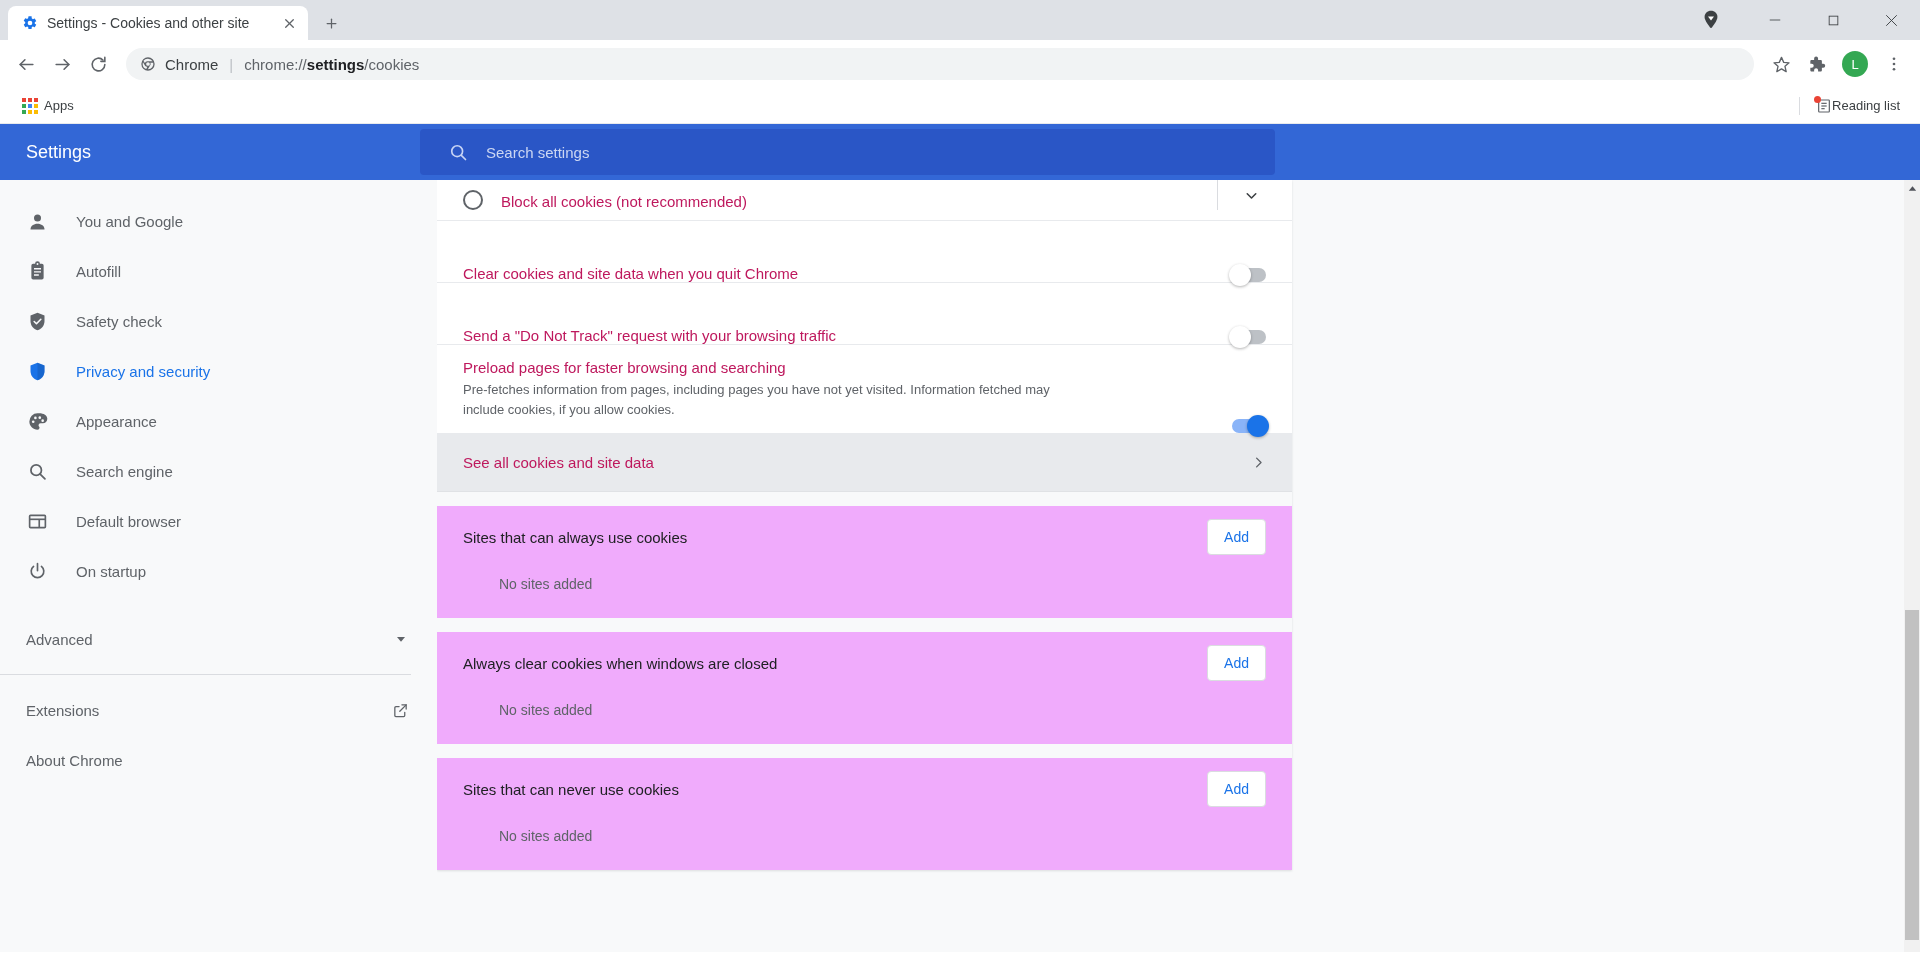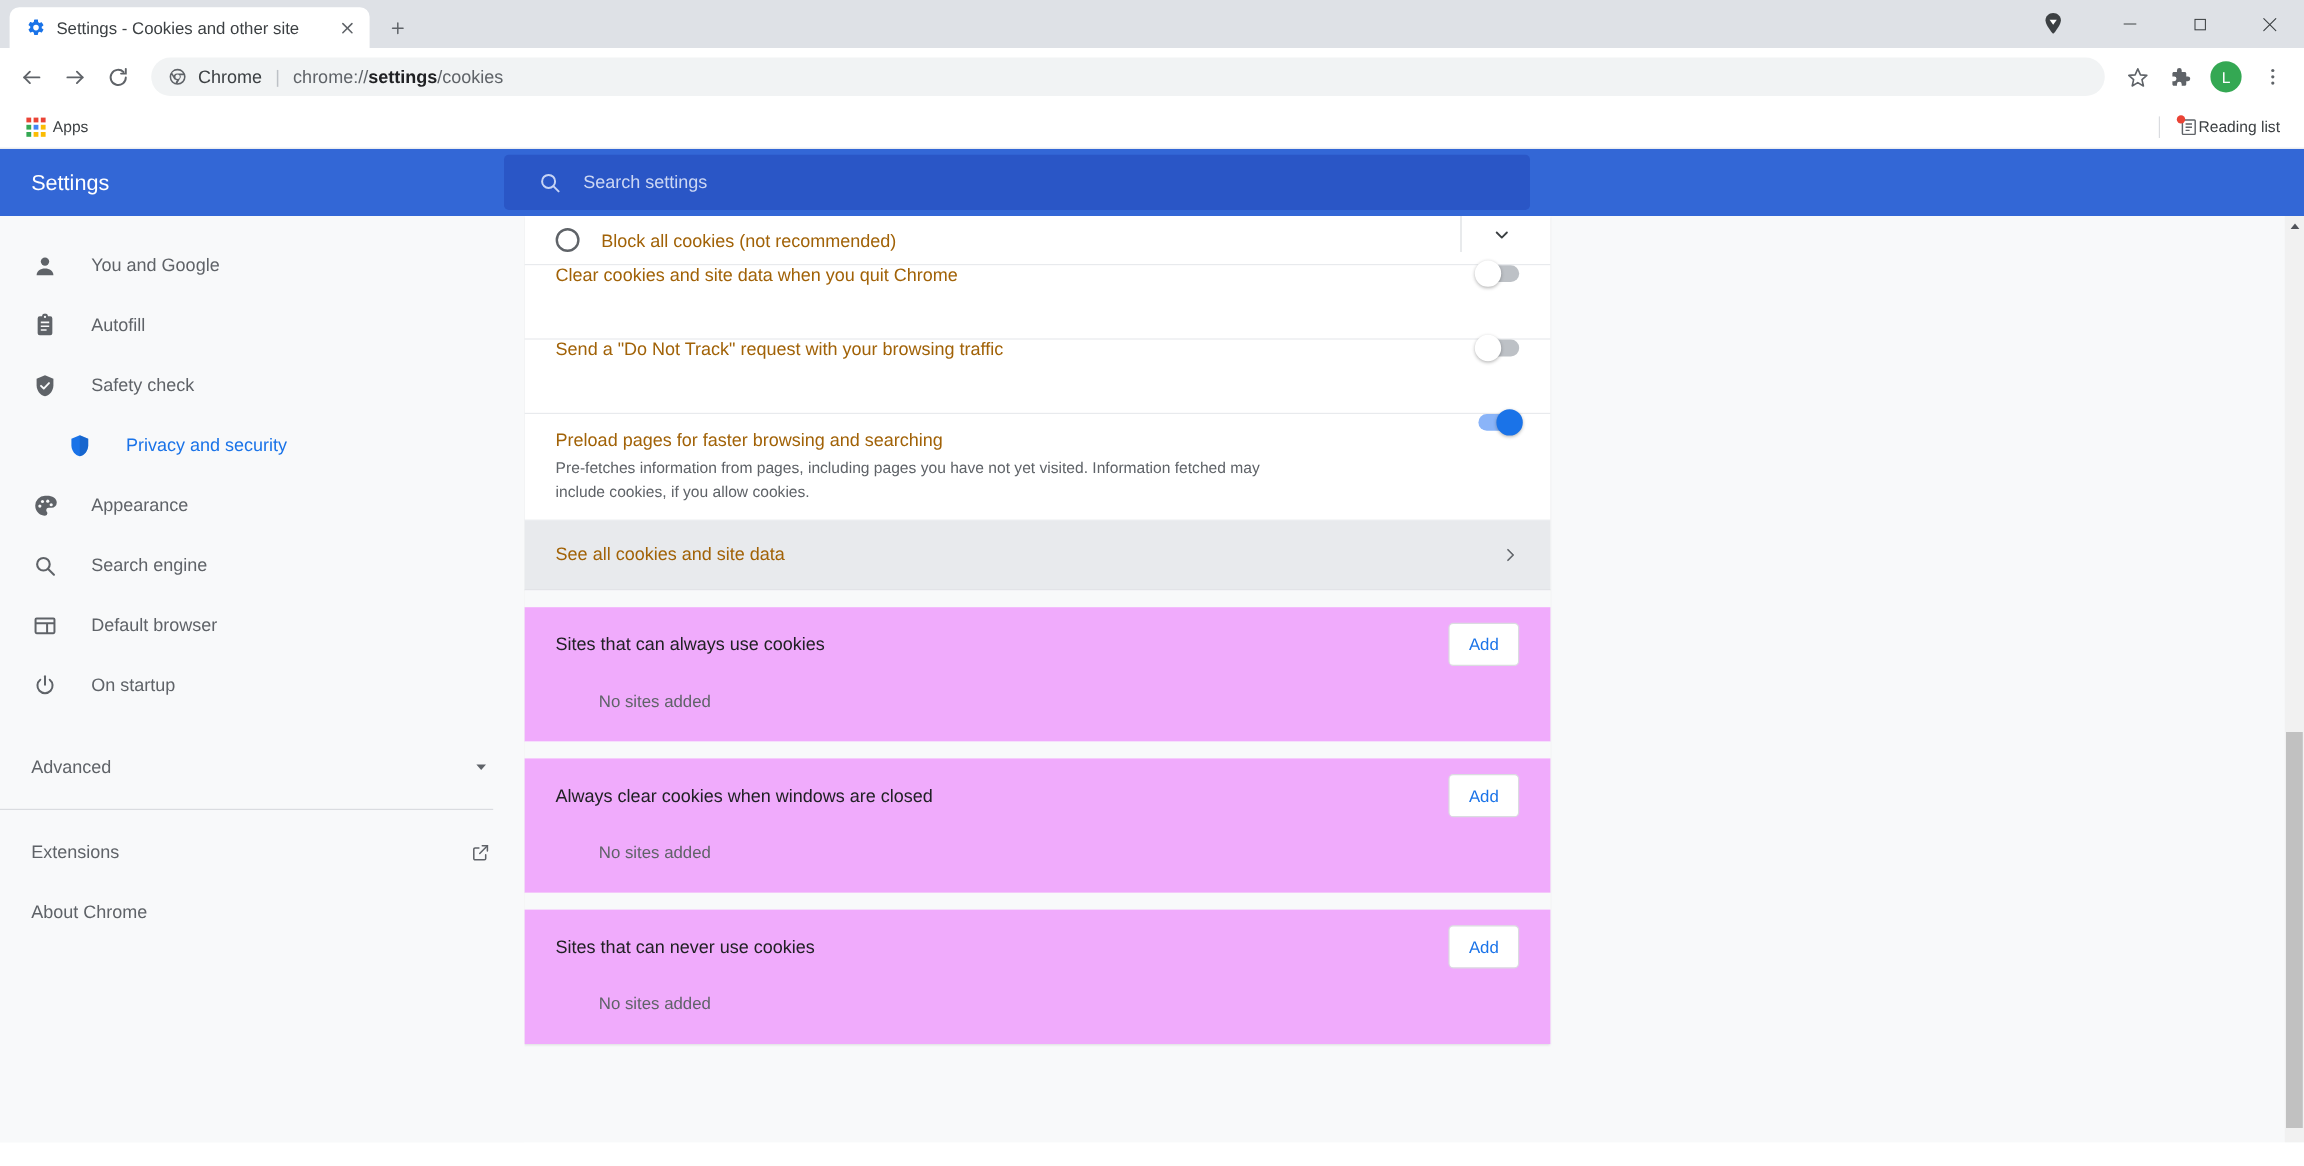--- a/index.html
+++ b/index.html
@@ -118,21 +118,21 @@
     position: relative; overflow: hidden;
   }
   .sidebar {
     width: 437px; background: #f8f9fa; padding-top: 16px;
     flex: 0 0 437px;
   }
   .side-item {
     height: 50px; display: flex; align-items: center;
     padding-left: 26px; gap: 28px; color: #5f6368;
   }
-  .side-item.active { color: #1a73e8; font-weight: 500; margin-left: 29px; }
+  .side-item.active { color: #1a73e8; font-weight: 500; }
   .side-icon { width: 22px; height: 22px; flex: 0 0 22px; display:flex; align-items:center; justify-content:center; }
   .side-label { font-size: 15px; }
   .side-adv {
     height: 50px; display: flex; align-items: center; padding: 0 28px 0 26px;
     color: #5f6368; margin-top: 18px;
   }
   .side-adv .side-label { flex: 1; }
   .side-divider { height: 1px; background: #dadce0; margin: 10px 26px 10px 0; }
   .side-link {
     height: 50px; display: flex; align-items: center; padding: 0 28px 0 26px;
@@ -143,29 +143,29 @@
   
   .main {
     flex: 1; position: relative; overflow: hidden;
   }
   .card {
     width: 855px; background: #ffffff; margin-left: 0;
     box-shadow: 0 1px 2px rgba(60,64,67,.15);
     margin-top: 0;
   }
   .row {
-    display: flex; align-items: flex-start; padding: 0 26px 0 26px;
+    display: flex; align-items: flex-end; padding: 0 26px 0 26px;
     border-bottom: 1px solid #e8eaed; min-height: 62px;
   }
   .row-clipped { min-height: 40px; align-items: flex-end; padding-bottom: 10px; }
   .radio-outer {
     width: 20px; height: 20px; border: 2px solid #5f6368; border-radius: 50%;
     flex: 0 0 20px; margin-right: 18px;
   }
-  .row-label { font-size: 15px; color: #a16207; flex: 1; }
+  .row-label { font-size: 15px; color: #be185d; flex: 1; }
   .row-sub { font-size: 13px; color: #5f6368; line-height: 1.5; margin-top: 4px; max-width: 610px; }
   .row-text-block { flex: 1; padding: 14px 0; }
   .vert-sep { width:1px; height: 30px; background:#dadce0; margin-right: 18px; }
   .chevron-btn { width: 30px; height: 30px; display:flex; align-items:center; justify-content:center; color:#5f6368; }
 
   .toggle {
     width: 34px; height: 14px; border-radius: 7px; position: relative;
     flex: 0 0 34px; margin-left: 18px;
   }
   .toggle.off { background: #bdc1c6; }

